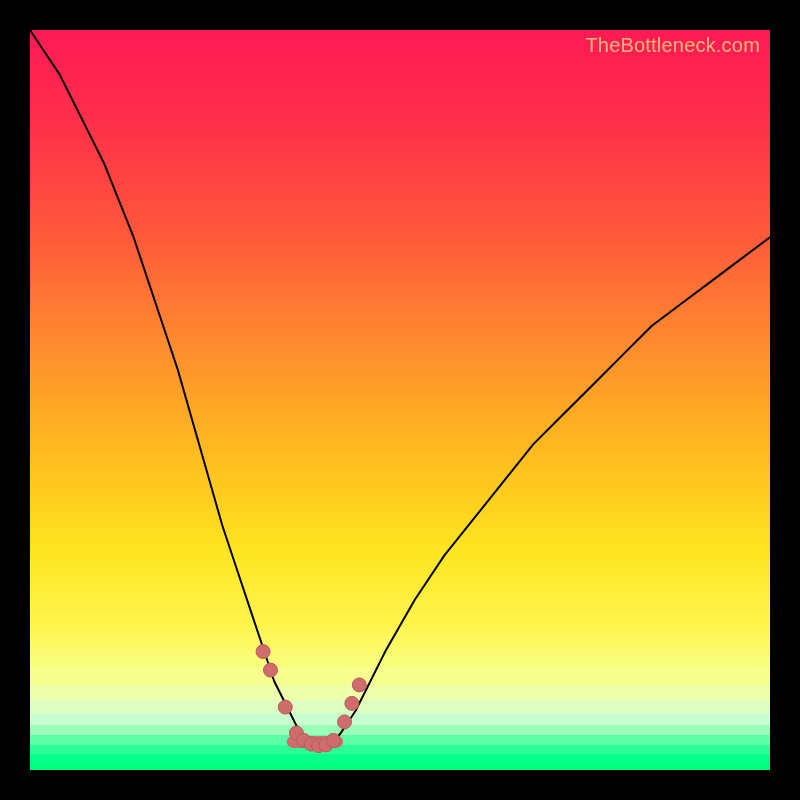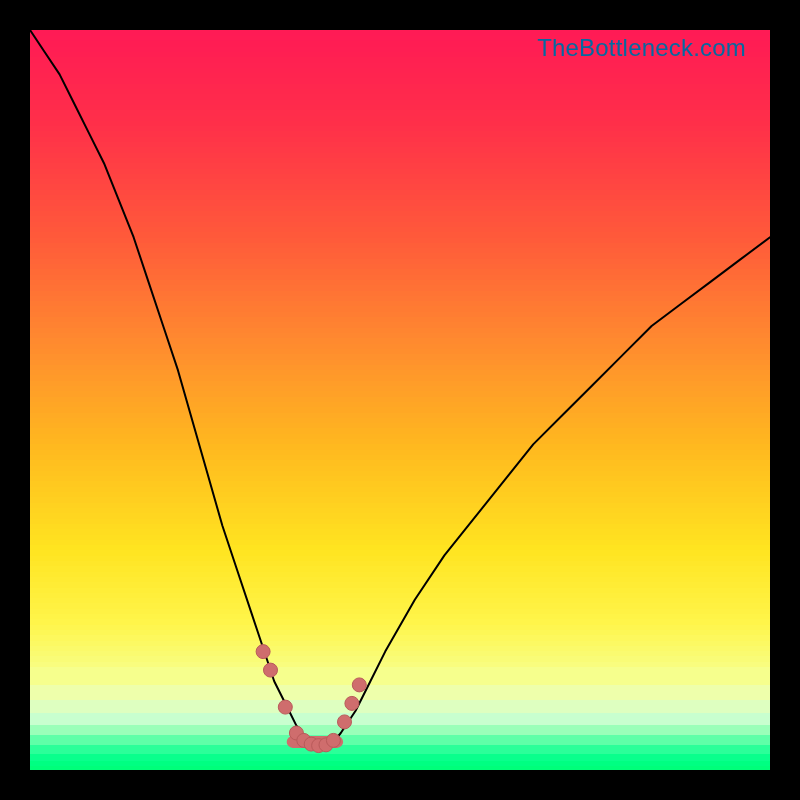--- a/index.html
+++ b/index.html
@@ -26,23 +26,23 @@
     height: 740px;
     overflow: hidden;
   }
   .gradient-layer {
     position: absolute;
     left: 0; width: 100%;
   }
   .watermark {
     position: absolute;
     top: 4px;
-    right: 24px;
-    color: #0369a1;
-    font-size: 24px;
+    right: 10px;
+    color: #fdba74;
+    font-size: 20px;
     font-weight: 500;
     letter-spacing: 0.2px;
     user-select: none;
   }
   svg.overlay {
     position: absolute;
     left: 0; top: 0;
     width: 740px;
     height: 740px;
     overflow: visible;

